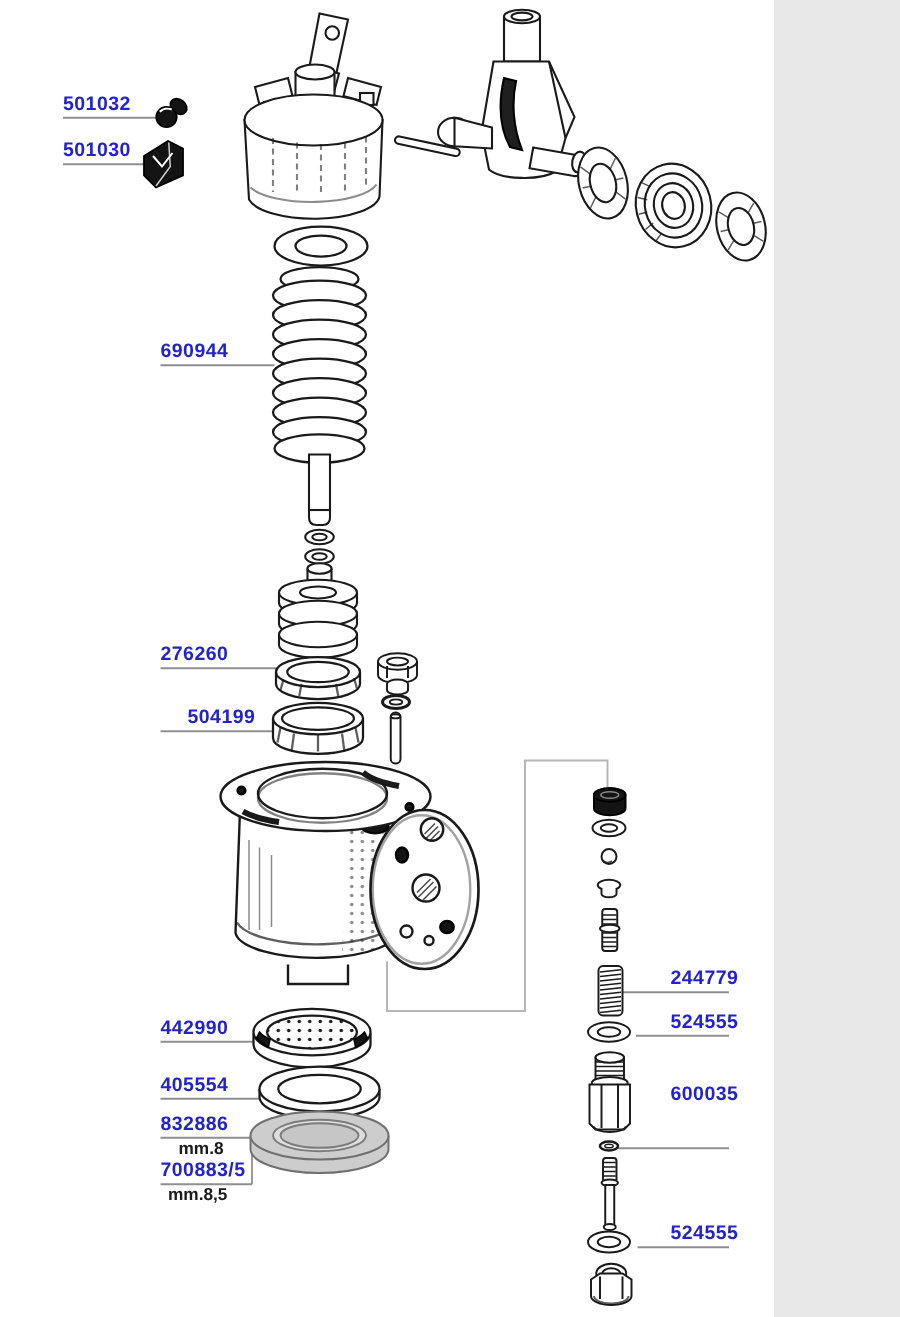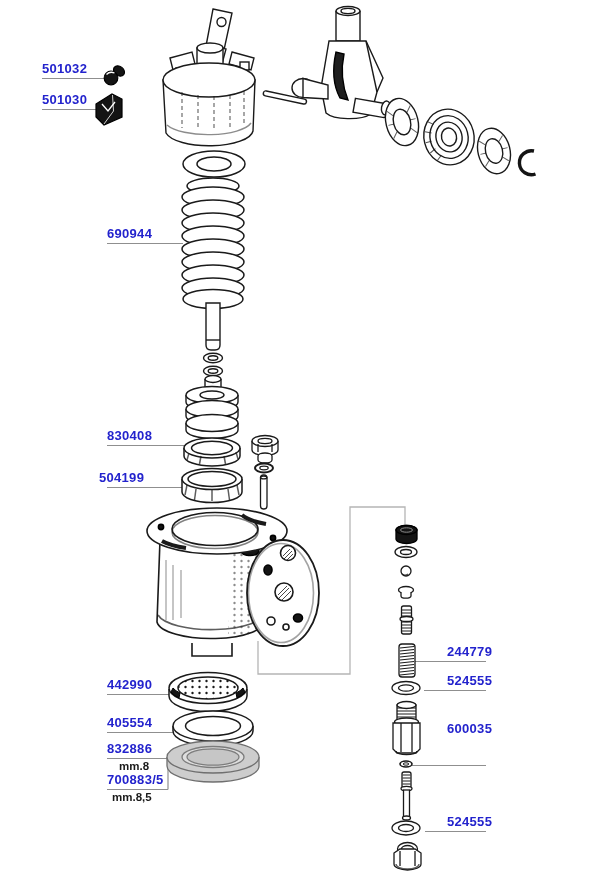--- a/index.html
+++ b/index.html
@@ -1,21 +1,21 @@
 <!DOCTYPE html>
 <html style="--background: #ffffff; --link: #2323cd; --note_text: #1a1a1a; --art: #1a1a1a; --leader: #8f8f8f; --bracket: #b5b5b5; --gasket: #cdcdcd;"><head>
 <meta charset="utf-8">
 <style>
   :root{
     --background:#ffffff; --link:#2323cd; --note_text:#1a1a1a;
     --art:#1a1a1a; --leader:#8f8f8f; --bracket:#b5b5b5; --gasket:#cdcdcd;
   }
   *{box-sizing:border-box}
   body{margin:0;background:#e8e8e8;font-family:"Liberation Sans",sans-serif}
-  .stage{position:relative;width:600px;height:878px;background:var(--background);overflow:hidden}
+  .stage{position:relative;width:516px;height:878px;background:var(--background);overflow:hidden}
   .stage svg{position:absolute;left:0;top:0}
   .plabel{position:absolute;font:bold 13px/14px "Liberation Sans",sans-serif;
           color:var(--link);letter-spacing:.3px;white-space:nowrap;cursor:pointer}
   .pnote{position:absolute;font:bold 11.5px/12px "Liberation Sans",sans-serif;
          color:var(--note_text);white-space:nowrap}
   .leader{stroke:var(--leader);stroke-width:1.2;fill:none}
   .bracket{stroke:var(--bracket);stroke-width:1.3;fill:none}
   .wh{fill:#fff;stroke:var(--art)}
   .bk{fill:#141414;stroke:#000}
   .ln{fill:none;stroke:var(--art)}
@@ -340,22 +340,22 @@
       <path class="wh" d="M394,853 l6,-4 h15 l6,4 v11 a13.5,6 0 0 1 -27,0 z"></path>
       <path class="ln" d="M400,851 v15 M415,851 v15"></path>
       <path class="ln" d="M396,864 a11.5,5 0 0 0 23,0" opacity=".7"></path>
     </g>
   </g>
 </svg>
 
   <span class="plabel" style="left:42px;top:62px">501032</span>
   <span class="plabel" style="left:42px;top:93px">501030</span>
   <span class="plabel" style="left:107px;top:227px">690944</span>
-  <span class="plabel" style="left:107px;top:429px">830408</span>
-  <span class="plabel" style="left:99px;top:471px">504199</span>
+  <span class="plabel" style="left:107px;top:429px">276260</span>
+  <span class="plabel" style="left:125px;top:471px">504199</span>
   <span class="plabel" style="left:107px;top:678px">442990</span>
   <span class="plabel" style="left:107px;top:716px">405554</span>
   <span class="plabel" style="left:107px;top:742px">832886</span>
   <span class="pnote" style="left:119px;top:760px">mm.8</span>
   <span class="plabel" style="left:107px;top:773px">700883/5</span>
   <span class="pnote" style="left:112px;top:791px">mm.8,5</span>
   <span class="plabel" style="left:447px;top:645px">244779</span>
   <span class="plabel" style="left:447px;top:674px">524555</span>
   <span class="plabel" style="left:447px;top:722px">600035</span>
   <span class="plabel" style="left:447px;top:815px">524555</span>

